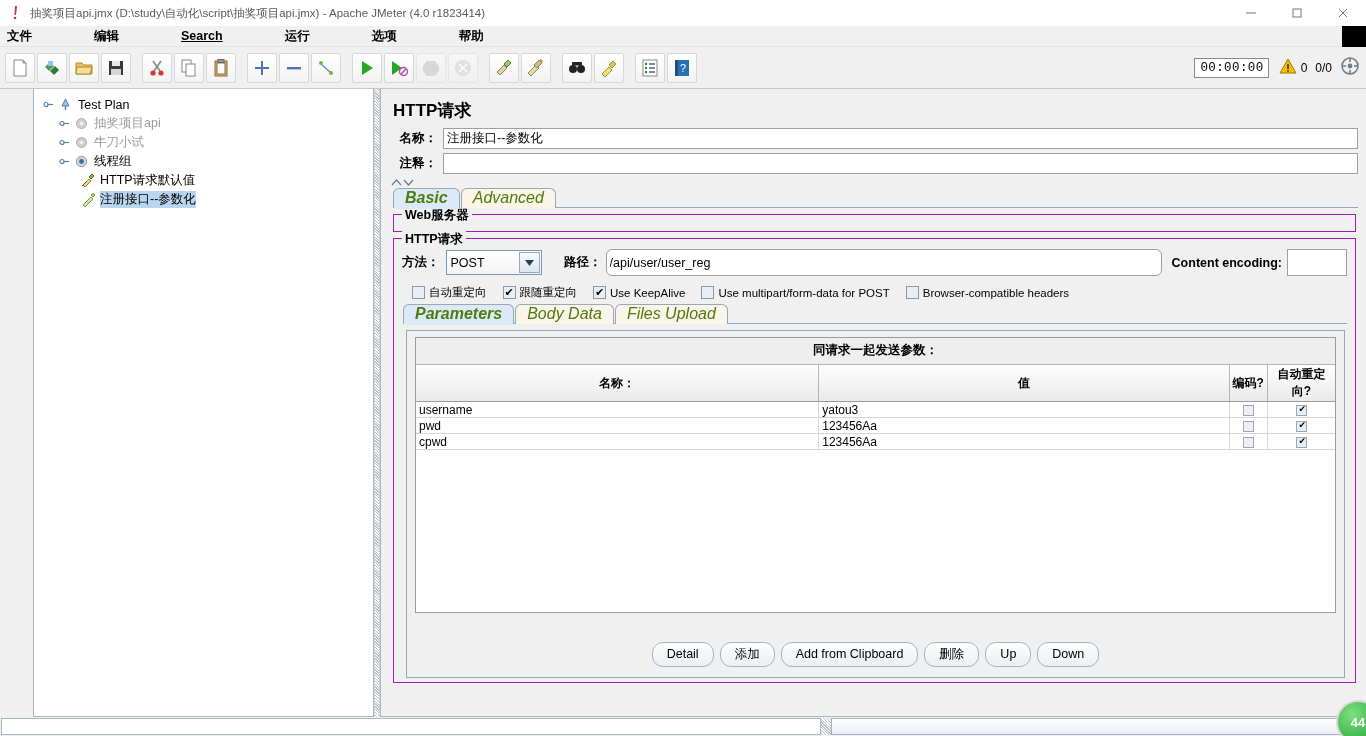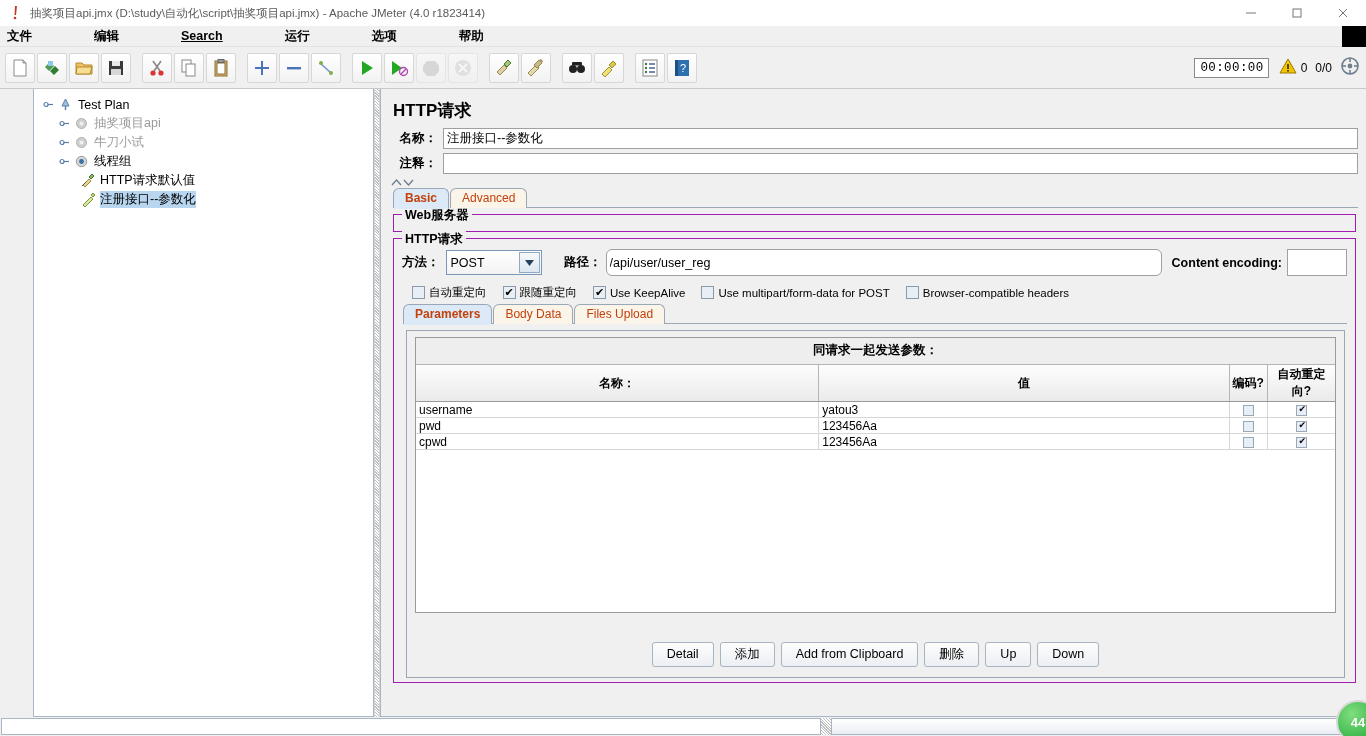--- a/index.html
+++ b/index.html
@@ -171,29 +171,30 @@
   .tabstrip {
     display: flex; align-items: flex-end;
     height: 21px; position: relative;
     margin-left: 4px;
   }
   .tabstrip::after {
     content: ""; position: absolute; left: 0; right: 0; bottom: 0;
     height: 1px; background: #9aa7b6;
   }
   .tab {
-    font-size: 12px; color: #c2410c;
+    font-size: 16px; color: #4d7c0f;
     padding: 2px 11px 3px 11px;
     border: 1px solid #9aa7b6;
     border-bottom: none;
     background: #fbf4e8;
     border-radius: 6px 6px 0 0;
     margin-right: 1px;
     position: relative; z-index: 1;
     line-height: 14px;
+    font-style: italic;
   }
   .tab.active {
     background: #dce9f6;
     font-weight: bold;
     z-index: 3;
   }
   .tab.active::after {
     content: ""; position: absolute; left: 0; right: 0; bottom: -1px;
     height: 2px; background: #dce9f6;
   }
@@ -301,21 +302,21 @@
     position: absolute; left: 0; top: -2px; width: 11px; text-align: center;
   }
   #btnrow {
     position: absolute; left: 0; right: 0; bottom: 10px;
     display: flex; justify-content: center; gap: 6px;
   }
   .jbtn {
     font-size: 12.5px; color: #000;
     background: linear-gradient(#fdfdfd,#eceff3);
     border: 1px solid #a7b4c2;
-    border-radius: 3px;
+    border-radius: 11px;
     padding: 4px 14px 5px 14px;
     white-space: nowrap;
     line-height: 14px;
   }
 
   
   #bottombar {
     position: absolute; left: 0; top: 717px;
     width: 1366px; height: 19px;
     background: #f0f0f0;

